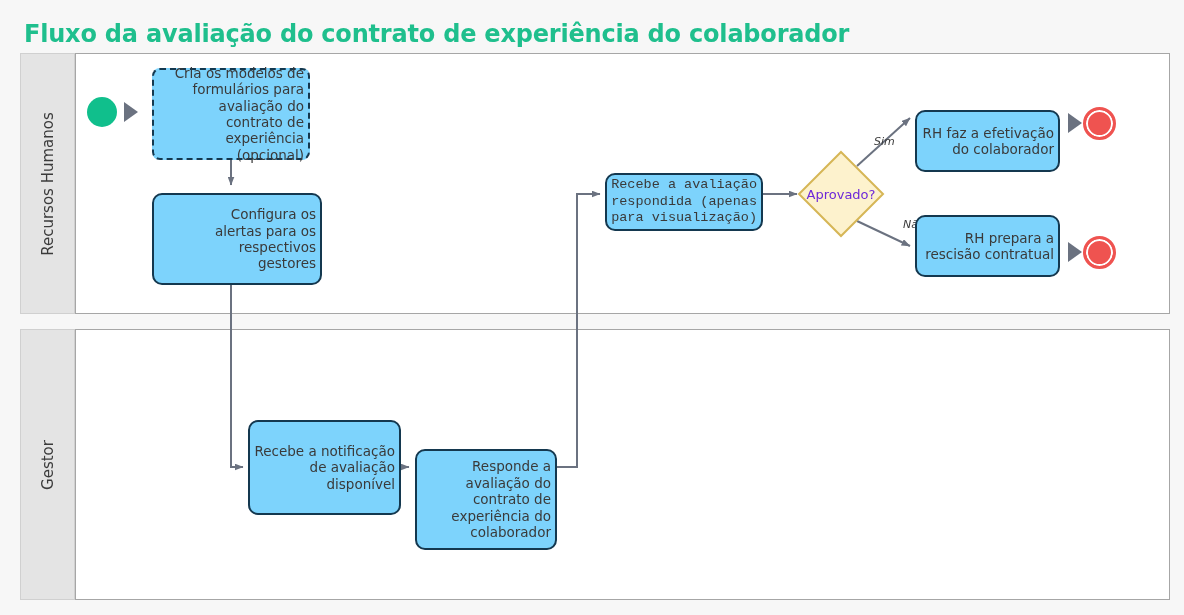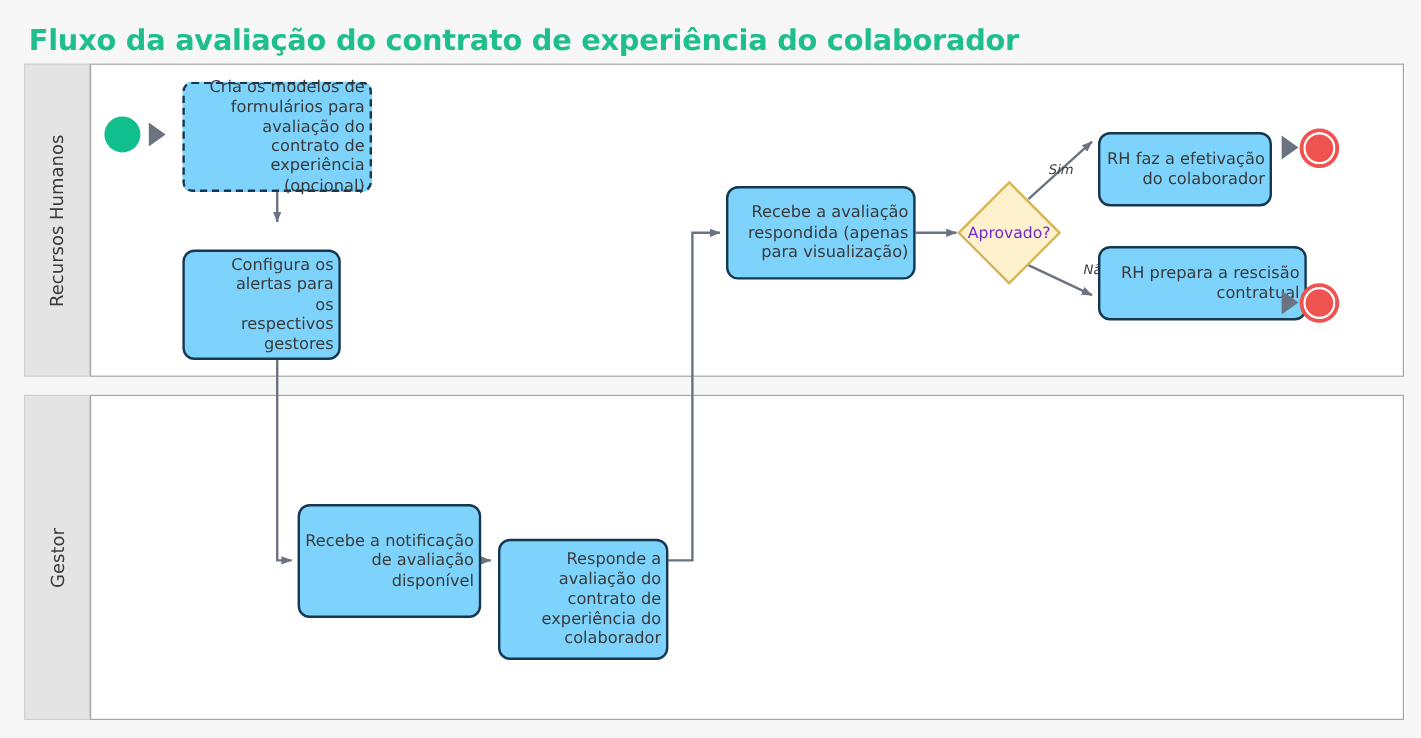--- a/index.html
+++ b/index.html
@@ -180,41 +180,41 @@
 
     <path d="M 857 221 L 910 246" stroke="#6b7280" stroke-width="2" fill="none" marker-end="url(#arrowhead)"></path>
   </svg>
 
   <div class="event start" style="left:87px; top:97px; width:30px; height:30px;"></div>
 
   <div class="tri-arrow" style="left:124px; top:102px;"></div>
 
   <div class="task dashed" style="left:152px; top:68px; width:158px; height:92px;">Cria os modelos de formulários para avaliação do contrato de experiência (opcional)</div>
 
-  <div class="task" style="left:152px; top:208px; width:132px; height:92px;padding-left:28px;">Configura os alertas para os respectivos gestores</div>
-
-  <div class="task" style="left:605px; top:155px; width:158px; height:78px;">Recebe a avaliação respondida (apenas para visualização)</div>
+  <div class="task" style="left:152px; top:193px; width:170px; height:92px;padding-left:28px;">Configura os alertas para os respectivos gestores</div>
+
+  <div class="task" style="left:605px; top:173px; width:158px; height:58px;font-family:Liberation Mono, monospace;">Recebe a avaliação respondida (apenas para visualização)</div>
 
   <div class="gateway" style="left:797px; top:150px; width:88px; height:88px;">
     <svg width="88" height="88" viewBox="0 0 88 88">
       <polygon points="44,2 86,44 44,86 2,44" fill="#fdf2cd" stroke="#d6b656" stroke-width="2"></polygon>
     </svg>
     <span class="gateway-label">Aprovado?</span>
   </div>
 
   <div class="flow-label" style="left:874px; top:135px;">Sim</div>
   <div class="flow-label" style="left:903px; top:218px;">Não</div>
 
   <div class="task" style="left:915px; top:92px; width:145px; height:62px;margin-top:18px;">RH faz a efetivação do colaborador</div>
 
   <div class="tri-arrow" style="left:1068px; top:113px;"></div>
 
   <div class="event end" style="left:1083px; top:107px; width:33px; height:33px;"></div>
 
-  <div class="task" style="left:915px; top:205px; width:174px; height:62px;">RH prepara a rescisão contratual</div>
+  <div class="task" style="left:915px; top:215px; width:145px; height:62px;">RH prepara a rescisão contratual</div>
 
   <div class="tri-arrow" style="left:1068px; top:242px;"></div>
 
   <div class="event end" style="left:1083px; top:236px; width:33px; height:33px;"></div>
 
   <div class="task" style="left:248px; top:420px; width:153px; height:95px;">Recebe a notificação de avaliação disponível</div>
 
   <div class="task" style="left:415px; top:417px; width:142px; height:101px;margin-top:32px;">Responde a avaliação do contrato de experiência do colaborador</div>
 
 </div>

